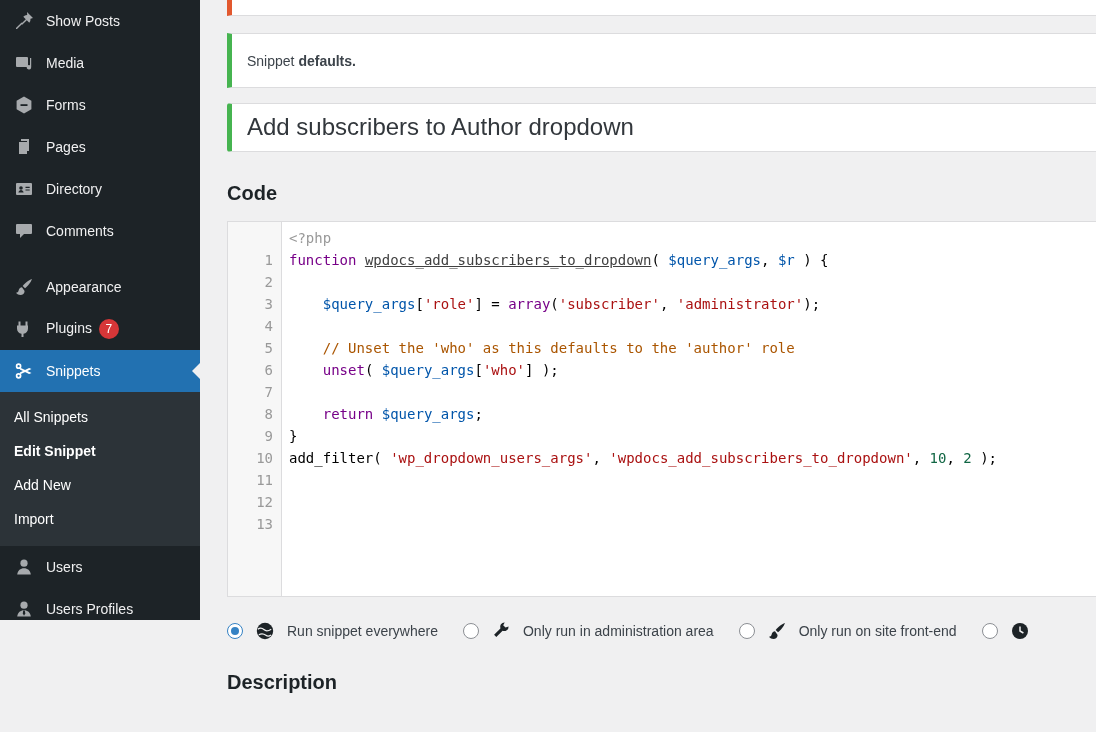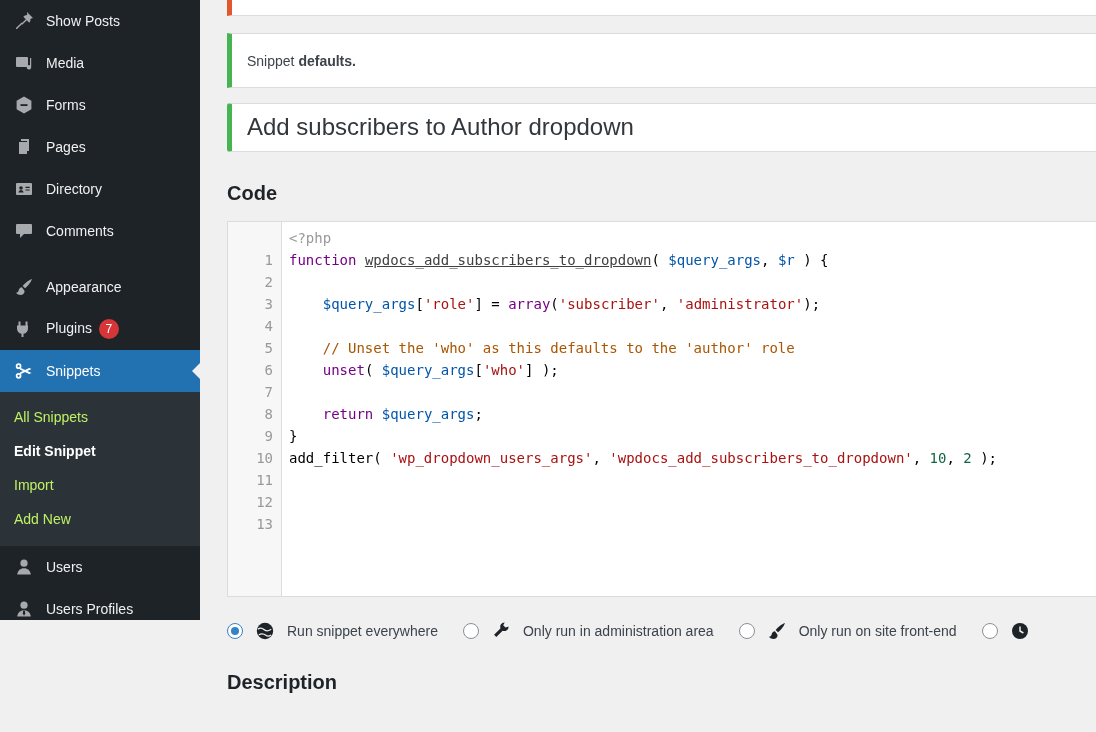--- a/index.html
+++ b/index.html
@@ -32,21 +32,21 @@
   }
   .separator { height:14px; }
   .badge {
     display:inline-block; min-width:20px; height:20px; line-height:20px;
     background:#d63638; color:#fff; border-radius:50%; text-align:center;
     font-size:12px; margin-left:7px; vertical-align:middle;
   }
   .submenu { background:#2c3338; padding:8px 0 10px; }
   .submenu-item {
     height:34px; line-height:34px; padding-left:14px; font-size:14px;
-    color:#bef264; cursor:pointer;
+    color:#ffffff; cursor:pointer;
   }
   .submenu-item.current { color:#fff; font-weight:bold; }
   
   .content { position:absolute; left:200px; top:0; right:0; bottom:0; padding-left:27px; }
   .box { background:#fff; border:1px solid #dcdcde; margin-right:-6px; }
   .notice-sliver { height:16px; border-left:5px solid #e2582e; border-top:none; }
   .notice-success {
     margin-top:17px; height:55px; border-left:5px solid #46b450;
     display:flex; align-items:center; padding-left:15px; font-size:14px; color:#3c434a;
   }
@@ -179,22 +179,22 @@
           <circle cx="4.6" cy="14.8" r="2" fill="none" stroke="currentColor" stroke-width="1.7"></circle>
           <path d="M6.3 6.8L17.5 12l-2.4 1.1L5.9 8.4z"></path>
           <path d="M6.3 13.2L17.5 8l-2.4-1.1L5.9 11.6z"></path>
         </svg>
       </span>
       <span class="label">Snippets</span>
     </div>
     <div class="submenu">
       <div class="submenu-item">All Snippets</div>
       <div class="submenu-item current">Edit Snippet</div>
+      <div class="submenu-item">Add New</div>
       <div class="submenu-item">Import</div>
-      <div class="submenu-item">Add New</div>
     </div>
     <div class="menu-item">
       <span class="icon">
         <svg viewBox="0 0 20 20">
           <circle cx="10" cy="6.2" r="3.6"></circle>
           <path d="M3.2 17.5c.6-4.2 3.2-6.3 6.8-6.3s6.2 2.1 6.8 6.3z"></path>
         </svg>
       </span>
       <span class="label">Users</span>
     </div>

